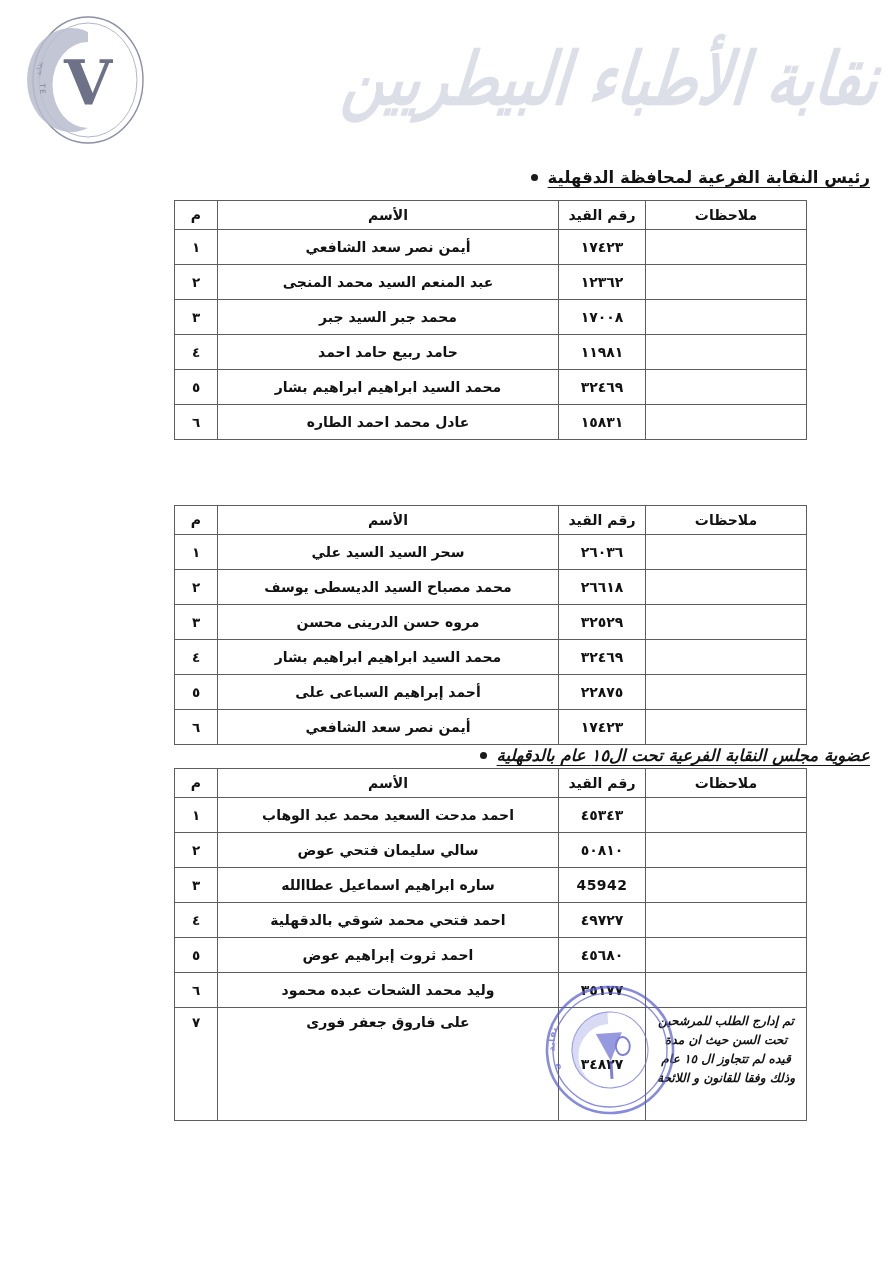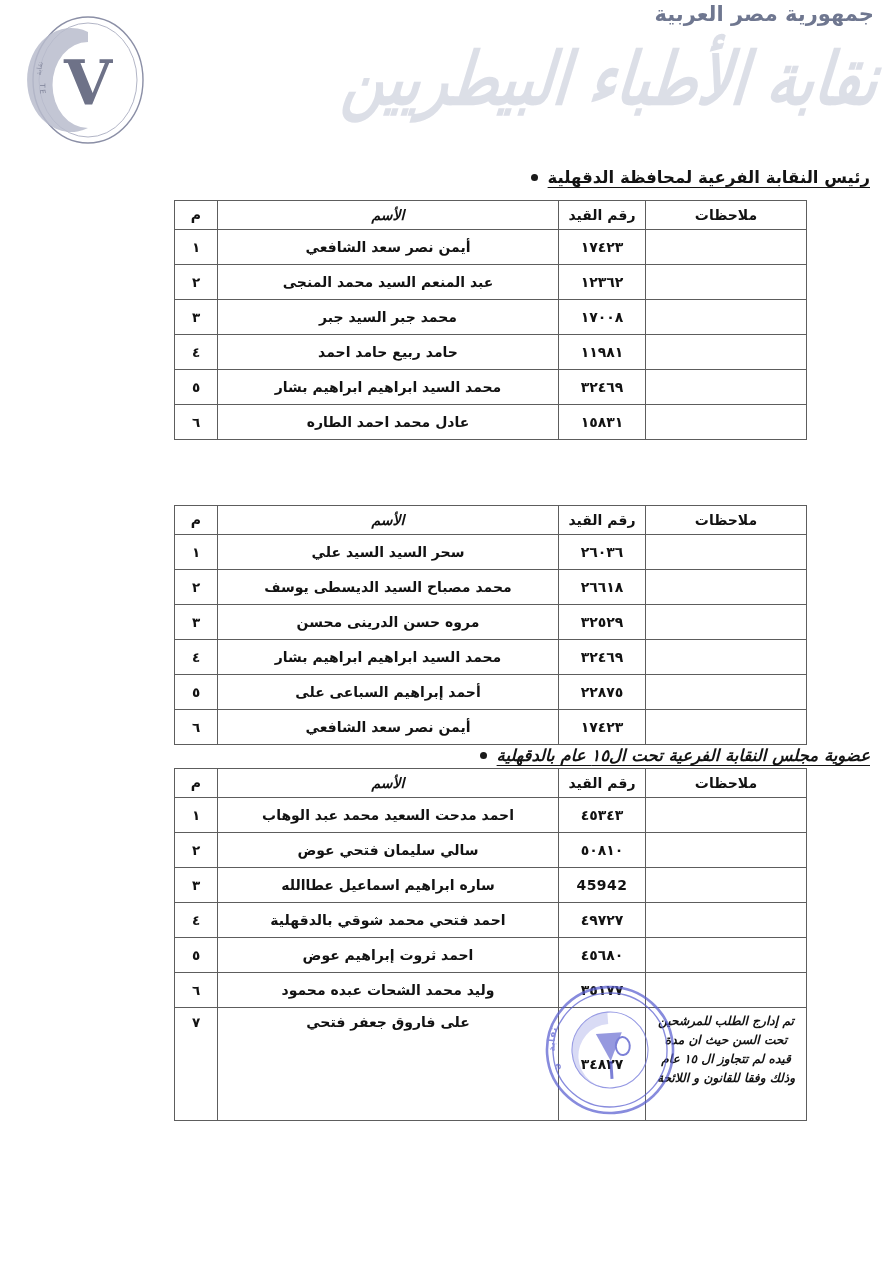--- a/index.html
+++ b/index.html
@@ -116,21 +116,21 @@
     vertical-align: middle;
     color: #121212;
     font-size: 13.5px;
     font-weight: bold;
     padding: 0;
     height: 26px;
     background: transparent;
   }
   .tbl th { height: 28px; font-size: 14px; }
   .col-seq   { width: 42px; }
-  .col-name  { width: 340px; font-style: italic; }
+  .col-name  { width: 340px; }
   .col-reg   { width: 86px; }
   .col-notes { width: 160px; }
 
   td.name-cell { font-size: 14px; }
   td.reg-cell  { font-size: 14px; letter-spacing: 0.5px; }
   td.note-cell {
     font-size: 12.2px;
     line-height: 1.55;
     padding: 4px 6px;
     text-align: center;
@@ -170,21 +170,20 @@
         </defs>
         <text font-family="'DejaVu Sans','Liberation Sans',sans-serif" font-size="7.2" fill="#7e8298" letter-spacing="1.6">
           <textPath href="#arcBottom" startOffset="6%">EGYPTIAN VETERINARIANS SYNDICATE</textPath>
         </text>
         <text font-family="'DejaVu Sans','Liberation Sans',sans-serif" font-size="7" fill="#8b8fa4" letter-spacing="0.6" direction="rtl">
           <textPath href="#arcTop" startOffset="10%">نقابة الأطباء البيطريين مصر</textPath>
         </text>
       </svg>
     </div>
 
-    <div class="country-title">جمهورية مصر العربية</div>
 
     <div class="calligraphy">
       <div class="calligraphy-text">نقابة الأطباء البيطريين</div>
     </div>
   </div>
 
   <div class="section-heading" style="top:168px;">
     <span class="heading-text">رئيس النقابة الفرعية لمحافظة الدقهلية</span>
     <span class="bullet"></span>
   </div>
@@ -335,21 +334,21 @@
       </tr>
       <tr>
         <td class="note-cell"></td>
         <td class="reg-cell">٣٥١٧٧</td>
         <td class="name-cell">وليد محمد الشحات عبده محمود</td>
         <td class="seq-cell">٦</td>
       </tr>
       <tr class="tall">
         <td class="note-cell">تم إدارج الطلب للمرشحين تحت السن حيث ان مدة قيده لم تتجاوز ال ١٥ عام وذلك وفقا للقانون و اللائحة</td>
         <td class="reg-cell">٣٤٨٢٧</td>
-        <td class="name-cell" style="vertical-align:top;padding-top:6px;">على فاروق جعفر فتحي</td>
+        <td class="name-cell" style="vertical-align:top;padding-top:6px;">على فاروق جعفر فورى</td>
         <td class="seq-cell" style="vertical-align:top;padding-top:6px;">٧</td>
       </tr>
     </tbody>
   </table>
 
   <div class="stamp">
     <svg width="182" height="150" viewBox="0 0 182 150">
       <g opacity="0.72" transform="rotate(-4 91 75)">
         <circle cx="91" cy="75" r="63" fill="none" stroke="#5a5fd0" stroke-width="2.6"></circle>
         <circle cx="91" cy="75" r="57" fill="none" stroke="#5a5fd0" stroke-width="1.4"></circle>

